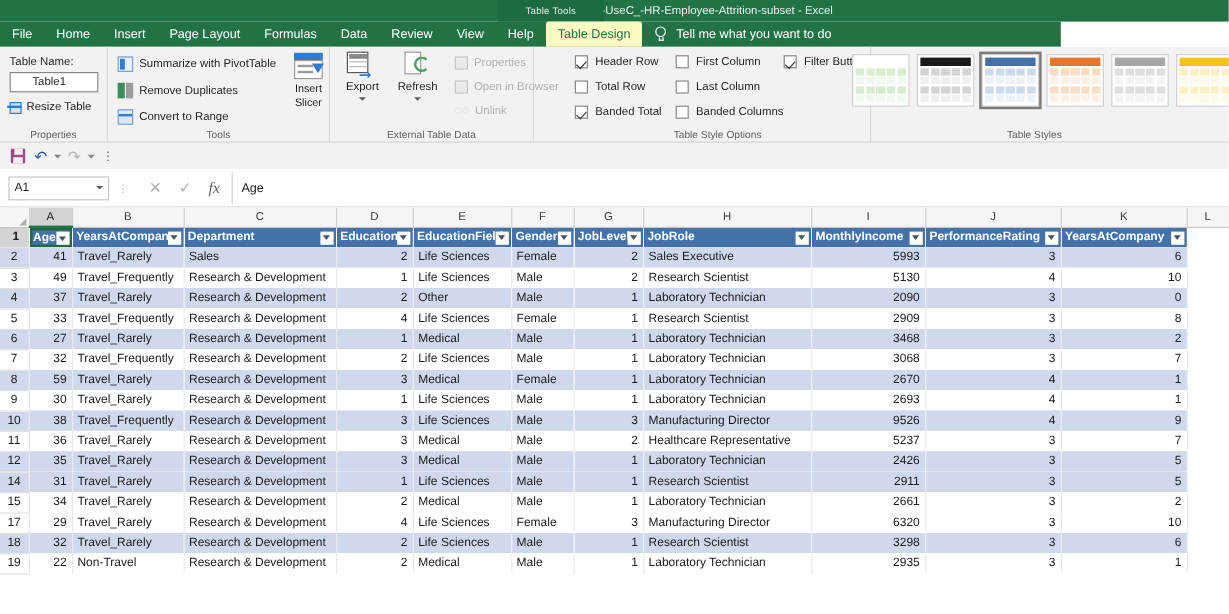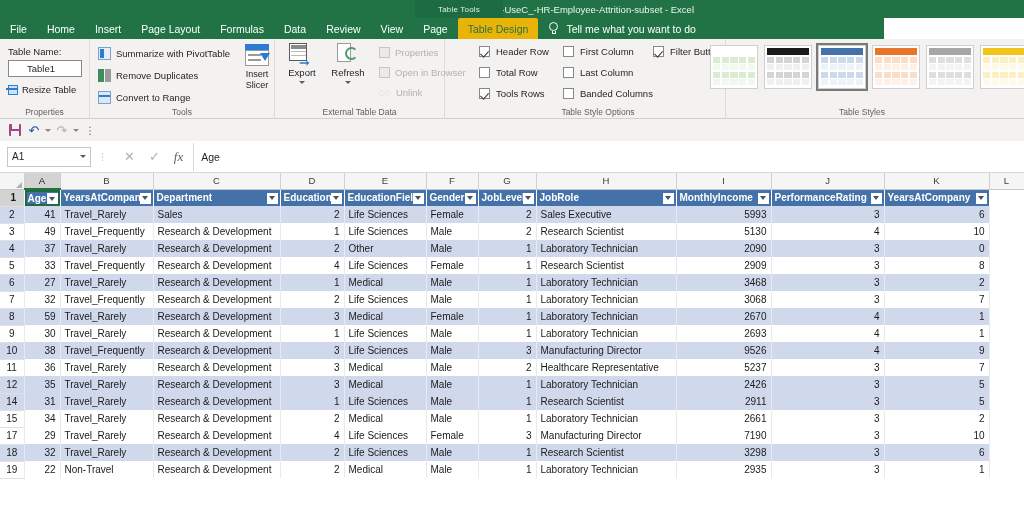--- a/index.html
+++ b/index.html
@@ -35,21 +35,21 @@
     background: #217346;
     display: flex; align-items: stretch;
   }
   .tab {
     color: #ffffff; font-size: 10.5px;
     padding: 0 10px;
     display: flex; align-items: center;
     white-space: nowrap;
   }
   .tab.active {
-    background: #eab308; color: #217346;
+    background: #fef9c3; color: #217346;
     border-top-left-radius: 2px; border-top-right-radius: 2px;
   }
   .tellme {
     display: flex; align-items: center; gap: 7px;
     padding: 0 10px; color: #ffffff; font-size: 10.5px;
   }
   .bulb { width: 11px; height: 13px; position: relative; }
   .bulb .globe {
     position: absolute; left: 1px; top: 0;
     width: 9px; height: 9px; border: 1.3px solid #ffffff; border-radius: 50%;
@@ -319,21 +319,21 @@
 
   <div class="tabstrip">
     <div class="tab">File</div>
     <div class="tab">Home</div>
     <div class="tab">Insert</div>
     <div class="tab">Page Layout</div>
     <div class="tab">Formulas</div>
     <div class="tab">Data</div>
     <div class="tab">Review</div>
     <div class="tab">View</div>
-    <div class="tab">Page</div>
+    <div class="tab">Help</div>
     <div class="tab active">Table Design</div>
     <div class="tellme">
       <span class="bulb">
         <span class="globe"></span>
           <span class="base"></span>
       </span>
       <span>Tell me what you want to do</span>
     </div>
   </div>
 
@@ -427,21 +427,21 @@
       <div class="cbitem col1 r2">
         <span class="cbx"></span>
         <span>Total Row</span>
       </div>
       <div class="cbitem col2 r2">
         <span class="cbx"></span>
         <span>Last Column</span>
       </div>
       <div class="cbitem col1 r3">
         <span class="cbx on"></span>
-        <span>Tools Rows</span>
+        <span>Banded Total</span>
       </div>
       <div class="cbitem col2 r3">
         <span class="cbx"></span>
         <span>Banded Columns</span>
       </div>
       <div class="glabel">Table Style Options</div>
     </div>
 
     <div class="rgroup g-styles">
       <div class="gallery" id="styles-gallery">
@@ -923,21 +923,21 @@
           <tr class="drow plain">
             <td class="rowhdr">17</td>
             <td class="num">29</td>
             <td class="txt">Travel_Rarely</td>
             <td class="txt">Research &amp; Development</td>
             <td class="num">4</td>
             <td class="txt">Life Sciences</td>
             <td class="txt">Female</td>
             <td class="num">3</td>
             <td class="txt">Manufacturing Director</td>
-            <td class="num">7190</td>
+            <td class="num">6320</td>
             <td class="num">3</td>
             <td class="num">10</td>
             <td class="blank"></td>
             <td class="blank"></td>
           </tr>
           <tr class="drow band">
             <td class="rowhdr">18</td>
             <td class="num">32</td>
             <td class="txt">Travel_Rarely</td>
             <td class="txt">Research &amp; Development</td>

